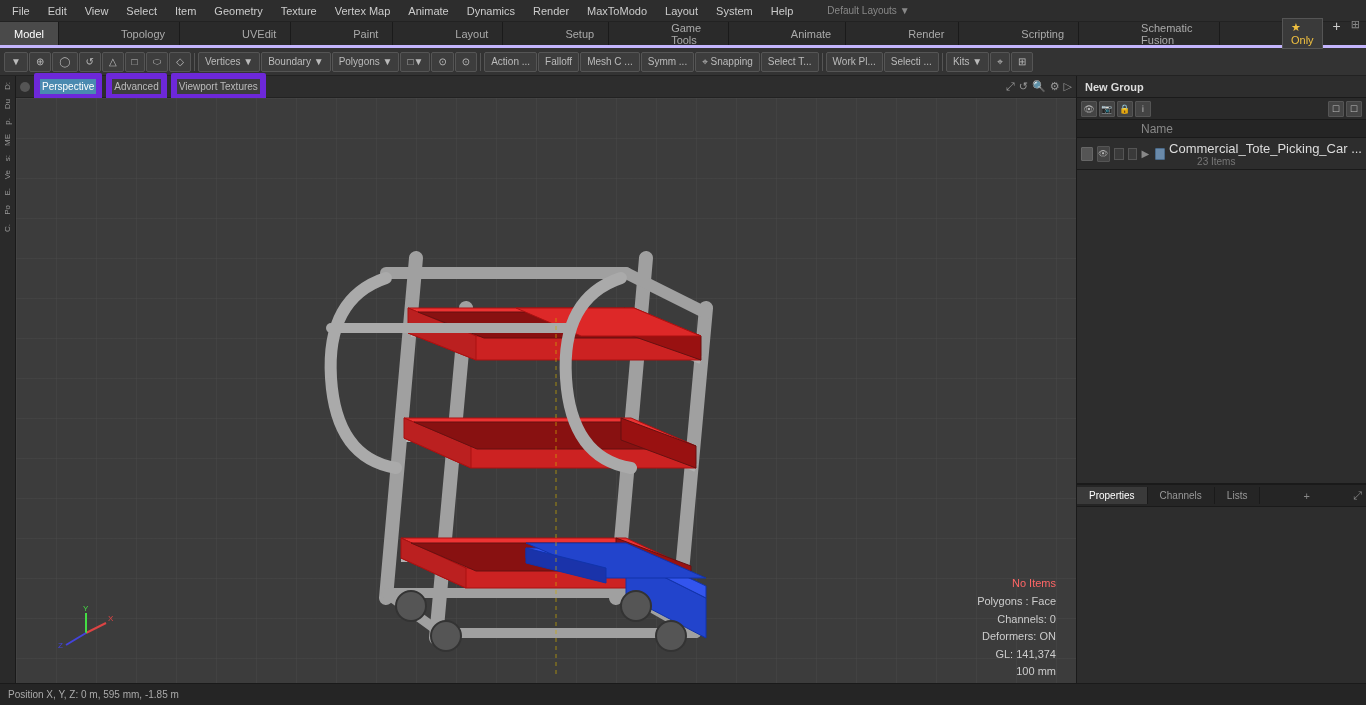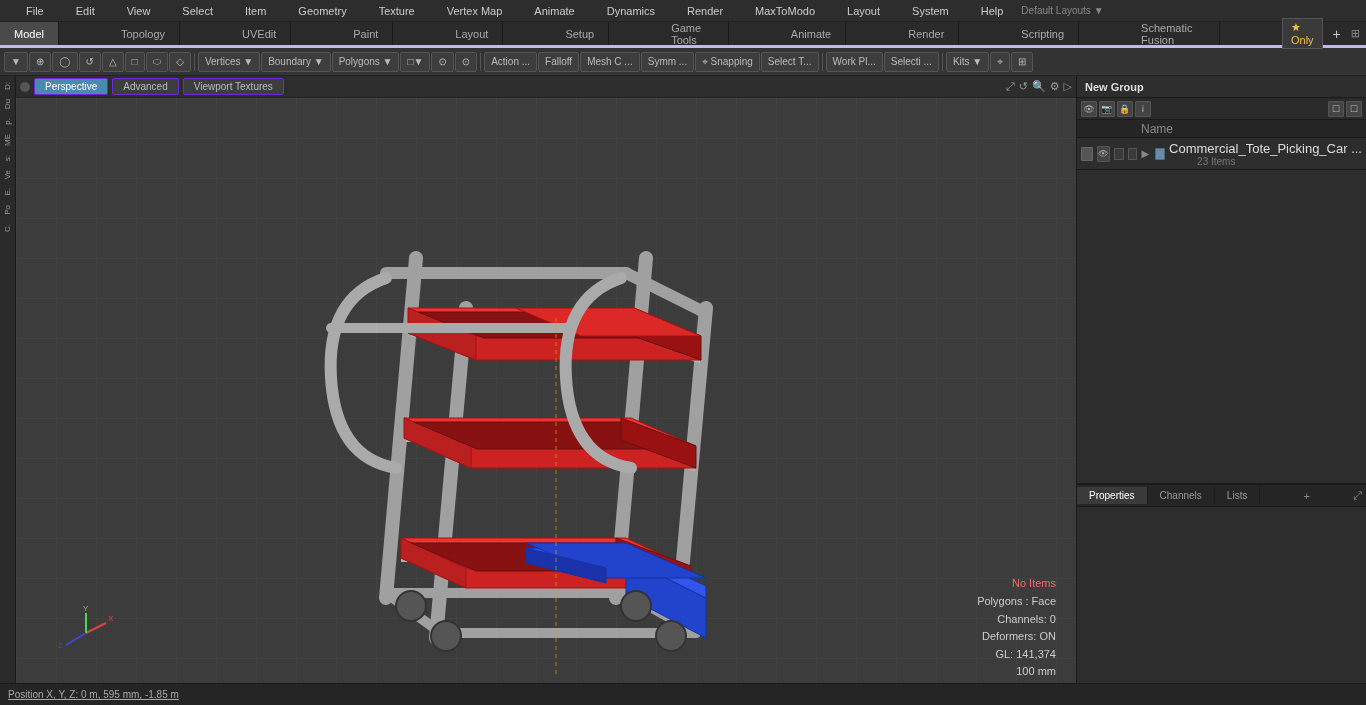--- a/index.html
+++ b/index.html
@@ -2,31 +2,31 @@
 <html><head>
   <meta charset="utf-8">
   <style>
     * { margin: 0; padding: 0; box-sizing: border-box; }
     body { width: 1366px; height: 705px; background: #3a3a3a; font-family: Arial, sans-serif; font-size: 11px; color: #ccc; overflow: hidden; }
 
     
     #menu-bar {
       display: flex; align-items: center; height: 22px; background: #2d2d2d; border-bottom: 1px solid #222; padding: 0 4px; gap: 2px;
     }
-    .menu-item { padding: 2px 8px; color: #ccc; cursor: pointer; font-size: 11px; margin-left: 14px; }
+    .menu-item { padding: 2px 8px; color: #ccc; cursor: pointer; font-size: 11px; }
 
     
     #mode-tabs {
       display: flex; align-items: center; height: 26px; background: #2a2a2a; border-bottom: 3px solid #c4b5fd; gap: 48px;
     }
     .mode-tab {
       padding: 4px 14px; font-size: 11px; color: #aaa; cursor: pointer; border-right: 1px solid #1a1a1a; height: 100%; display: flex; align-items: center;
     }
     .mode-tab.active { background: #4a4a4a; color: #fff; }
-    #mode-tabs-right { margin-left: auto; display: flex; align-items: center; gap: 4px; padding-right: 6px; padding-left: 14px; }
+    #mode-tabs-right { margin-left: auto; display: flex; align-items: flex-start; gap: 4px; padding-right: 6px; padding-left: 14px; }
     .star-only { color: #f0c040; font-size: 11px; padding: 2px 8px; background: #3a3a3a; border: 1px solid #555; }
     .plus-btn { color: #ccc; font-size: 14px; cursor: pointer; padding: 0 6px; }
 
     
     #tool-bar {
       display: flex; align-items: center; height: 28px; background: #333; border-bottom: 1px solid #222; padding: 0 4px; gap: 1px; flex-wrap: nowrap; overflow: hidden;
     }
     .tool-btn {
       padding: 2px 6px; font-size: 10px; color: #bbb; cursor: pointer; background: #3d3d3d; border: 1px solid #555; border-radius: 2px; white-space: nowrap; height: 20px; display: flex; align-items: center; gap: 2px;
     }
@@ -36,21 +36,21 @@
     #main-content { display: flex; height: calc(705px - 22px - 26px - 28px - 22px); }
 
     
     #viewport-container { flex: 1; display: flex; flex-direction: column; background: #3a3a3a; position: relative; }
 
     
     #viewport-header {
       display: flex; align-items: center; height: 22px; background: #2d2d2d; border-bottom: 1px solid #222; padding: 0 4px; gap: 4px;
     }
     .vp-dot { width: 10px; height: 10px; background: #555; border-radius: 50%; }
-    .vp-tab { padding: 2px 10px; font-size: 10px; color: #bbb; background: #3d3d3d; border: 1px solid #6d28d9; border-radius: 2px; cursor: pointer; }
+    .vp-tab { padding: 2px 2px; font-size: 10px; color: #bbb; background: #3d3d3d; border: 6px solid #6d28d9; border-radius: 2px; cursor: pointer; }
     .vp-tab.active { background: #4a8ab0; color: #fff; }
     .vp-header-right { margin-left: auto; display: flex; gap: 4px; }
     .vp-icon-btn { color: #999; font-size: 11px; cursor: pointer; }
 
     
     #viewport-canvas {
       flex: 1; background: #3c3c3c; position: relative; overflow: hidden;
     }
     
     #viewport-canvas::before {
@@ -103,21 +103,21 @@
     #lower-right-tabs { display: flex; align-items: center; height: 22px; background: #252525; border-bottom: 1px solid #1a1a1a; }
     .lr-tab { padding: 3px 12px; font-size: 10px; color: #999; cursor: pointer; border-right: 1px solid #1a1a1a; }
     .lr-tab.active { color: #fff; background: #3a3a3a; }
     .lr-tab-plus { margin-left: auto; padding: 3px 8px; color: #888; cursor: pointer; }
     #lower-right-content { flex: 1; background: #2d2d2d; }
 
     
     #status-bar {
       display: flex; align-items: center; height: 22px; background: #252525; border-top: 1px solid #1a1a1a; padding: 0 8px; gap: 6px;
     }
-    .status-text { color: #aaa; font-size: 10px; text-decoration: underline; }
+    .status-text { color: #aaa; font-size: 10px; }
 
     
     #left-tools {
       width: 16px; background: #2a2a2a; border-right: 1px solid #1a1a1a; display: flex; flex-direction: column; align-items: center; padding: 2px 0; gap: 1px; font-size: 7px; color: #888;
     }
     .lt-item { writing-mode: vertical-rl; text-orientation: mixed; font-size: 8px; color: #999; cursor: pointer; padding: 4px 1px; white-space: nowrap; transform: rotate(180deg); }
 
     .group-subtext { color: #777; font-size: 10px; padding-left: 28px; }
   </style>
 </head>
@@ -132,21 +132,21 @@
   <div class="menu-item">Geometry</div>
   <div class="menu-item">Texture</div>
   <div class="menu-item">Vertex Map</div>
   <div class="menu-item">Animate</div>
   <div class="menu-item">Dynamics</div>
   <div class="menu-item">Render</div>
   <div class="menu-item">MaxToModo</div>
   <div class="menu-item">Layout</div>
   <div class="menu-item">System</div>
   <div class="menu-item">Help</div>
-  <div style="margin-left:8px; color:#888; font-size:10px;">Default Layouts ▼</div>
+  <div style="margin-left:24px; color:#888; font-size:10px;">Default Layouts ▼</div>
 </div>
 
 <div id="mode-tabs">
   <div class="mode-tab active">Model</div>
   <div class="mode-tab">Topology</div>
   <div class="mode-tab">UVEdit</div>
   <div class="mode-tab">Paint</div>
   <div class="mode-tab">Layout</div>
   <div class="mode-tab">Setup</div>
   <div class="mode-tab">Game Tools</div>

